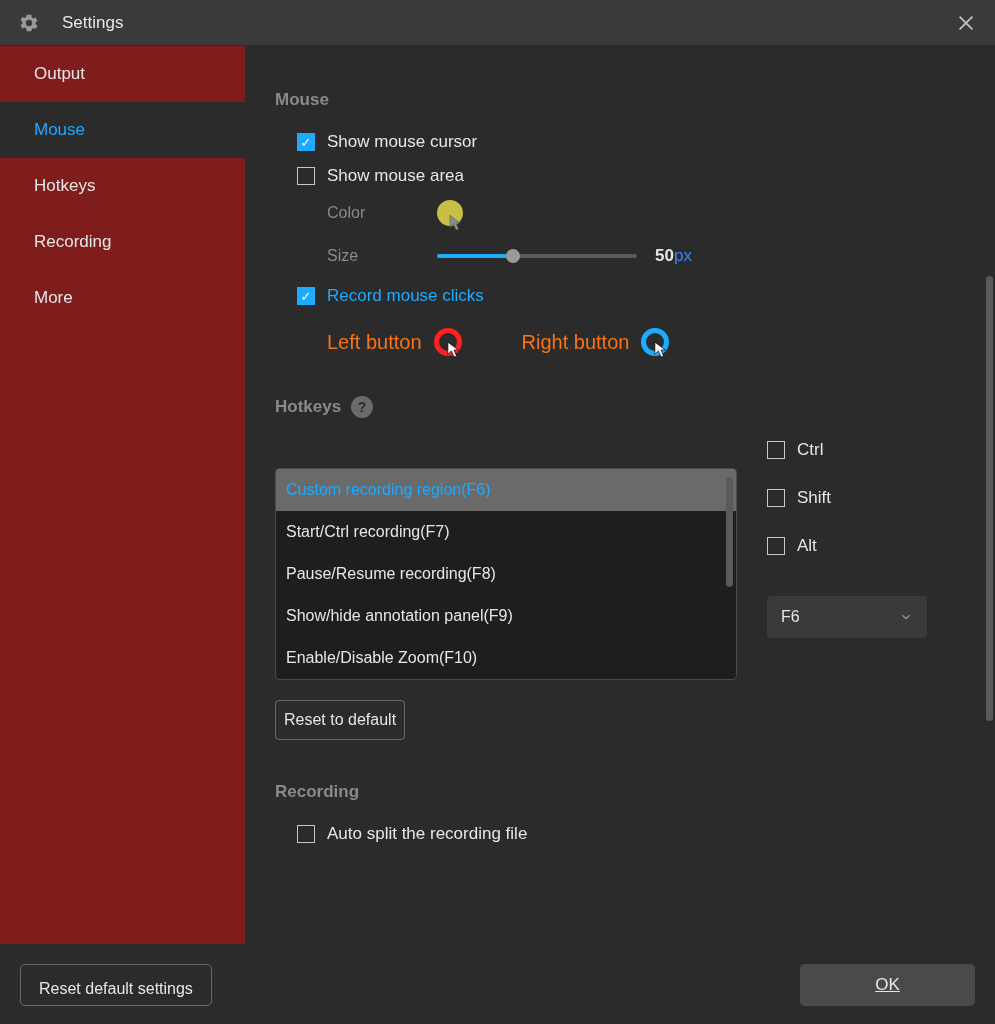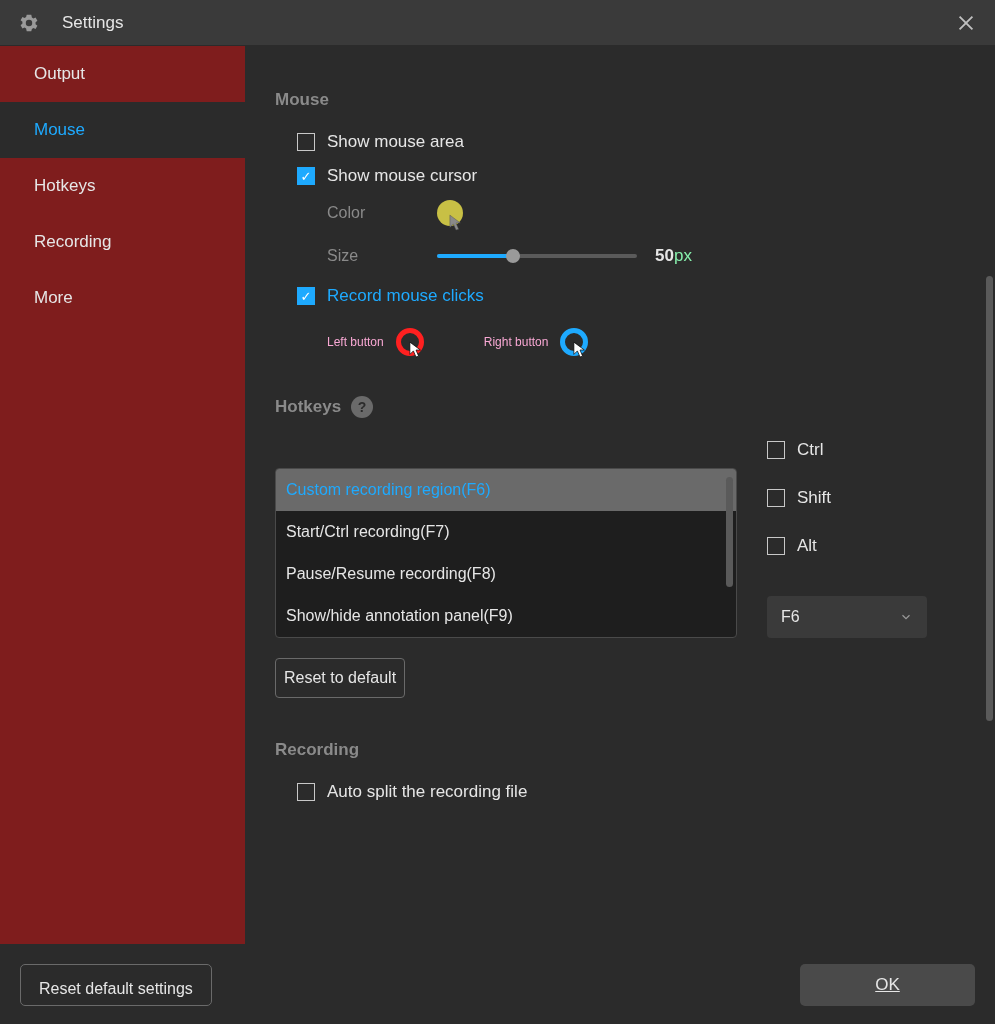--- a/index.html
+++ b/index.html
@@ -25,24 +25,24 @@
   .row-label.accent { color: #1eaaff; }
   .sub { padding-left: 52px; display: flex; align-items: center; margin-bottom: 20px; }
   .sub .sublabel { color: #8a8a8a; font-size: 16px; width: 110px;}
   .color-swatch { width: 26px; height: 26px; border-radius: 50%; background: #c8c045; position: relative; }
   .cursor-mini { position: absolute; left: 12px; top: 14px; width: 14px; height: 18px; }
   .slider-wrap { display: flex; align-items: center; }
   .slider { position: relative; width: 200px; height: 4px; background: #5a5a5a; border-radius: 2px; }
   .slider .fill { position: absolute; left: 0; top: 0; height: 100%; background: #1eaaff; border-radius: 2px; }
   .slider .thumb { position: absolute; top: 50%; width: 14px; height: 14px; border-radius: 50%; background: #9a9a9a; transform: translate(-50%, -50%); }
   .sizeval { margin-left: 18px; font-size: 17px; }
-  .sizeval .unit { color: #86efac; }
+  .sizeval .unit { color: #3b82f6; }
   .click-row { display: flex; align-items: center; padding-left: 52px; gap: 60px; margin-top: 22px; margin-bottom: 40px; }
   .click-item { display: flex; align-items: center; gap: 12px; }
-  .click-item .clabel { color: #f9a8d4; font-size: 12px; }
+  .click-item .clabel { color: #f97316; font-size: 20px; }
   .ring { width: 28px; height: 28px; border: 5px solid; border-radius: 50%; position: relative; }
   .ring .cursor-mini { left: 8px; top: 8px; }
   .ring.red { border-color: #ff2020; }
   .ring.blue { border-color: #1eaaff; }
 
   .hotkey-area { display: flex; gap: 30px; }
   .hotkey-list { width: 462px; background: #1e1e1e; border: 1px solid #4a4a4a; border-radius: 4px; position: relative; overflow: hidden; margin-top: 28px; }
   .hotkey-list .hitem { height: 42px; display: flex; align-items: center; padding: 0 10px; font-size: 16px; color: #e6e6e6; cursor: pointer; }
   .hotkey-list .hitem.selected { background: #6a6a6a; color: #1eaaff; }
   .hlist-scroll { position: absolute; right: 3px; top: 8px; width: 7px; height: 110px; background: #5a5a5a; border-radius: 4px; }
@@ -85,26 +85,26 @@
   </div>
 
   <div class="content">
     <div class="scrollbar-fake"></div>
     <div class="content-inner">
 
       
       <div class="section-title">Mouse</div>
 
       <div class="row">
+        <span class="checkbox checked"></span>
+        <span class="row-label">Show mouse cursor</span>
+      </div>
+      <div class="row">
         <span class="checkbox"></span>
         <span class="row-label">Show mouse area</span>
-      </div>
-      <div class="row">
-        <span class="checkbox checked"></span>
-        <span class="row-label">Show mouse cursor</span>
       </div>
 
       <div class="sub">
         <span class="sublabel">Color</span>
         <span class="color-swatch">
           <svg class="cursor-mini" viewBox="0 0 16 20">
               <path d="M1 1 L1 15 L5 11 L8 18 L11 17 L8 10 L13 10 Z" fill="#8a8a8a" stroke="#4a4a4a" stroke-width="0.5"></path>
             </svg>
         </span>
       </div>
@@ -151,20 +151,21 @@
         <span>Hotkeys</span>
         <span class="help-circle">?</span>
       </div>
 
       <div class="hotkey-area">
         <div class="hotkey-list">
           <div class="hitem selected">Custom recording region(F6)</div>
           <div class="hitem">Start/Ctrl recording(F7)</div>
           <div class="hitem">Pause/Resume recording(F8)</div>
           <div class="hitem">Show/hide annotation panel(F9)</div>
+          <div class="hitem">Enable/Disable Zoom(F10)</div>
           <div class="hlist-scroll"></div>
         </div>
         <div class="modifiers">
           <div class="mod-row">
             <span class="checkbox"></span>
             <span class="row-label">Ctrl</span>
           </div>
           <div class="mod-row">
             <span class="checkbox"></span>
             <span class="row-label">Shift</span>

